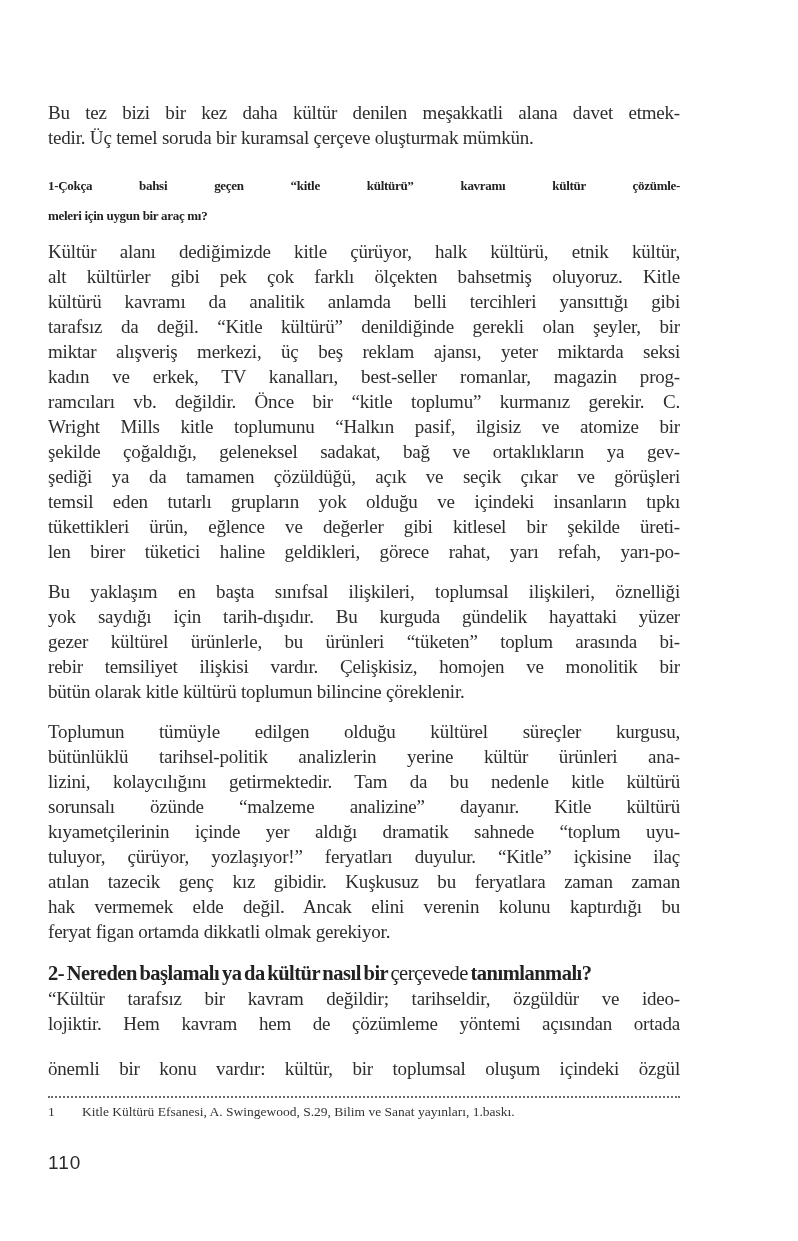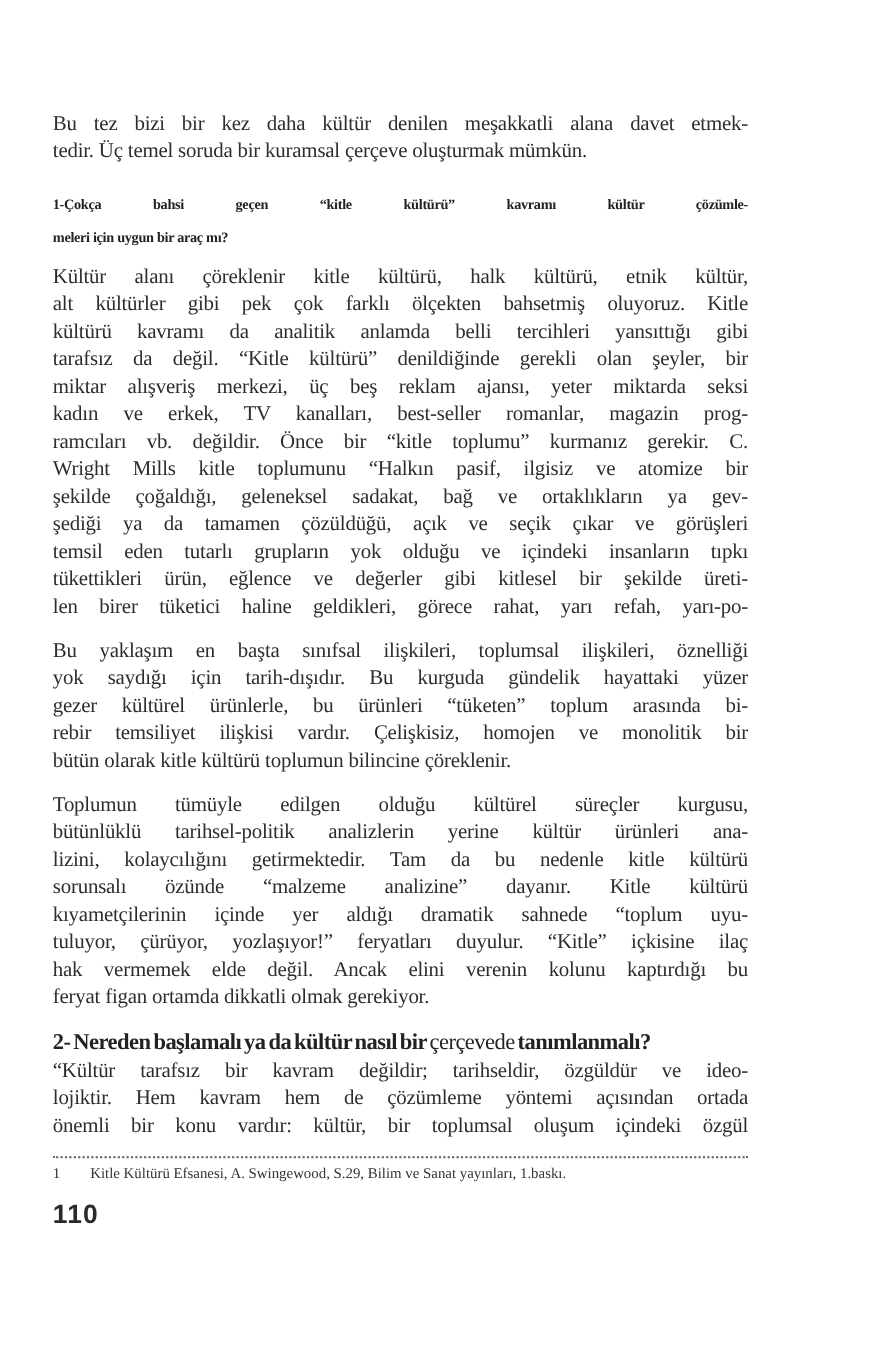--- a/index.html
+++ b/index.html
@@ -28,20 +28,21 @@
   .line {
     text-align: justify;
     text-align-last: justify;
   }
   .line.last-line {
     text-align-last: left;
   }
   
   .justify-all .line.last-line {
     text-align-last: justify;
+    margin-top: 20px;
   }
   .heading {
     font-size: 13px;
     font-weight: bold;
     line-height: 30px;
     letter-spacing: -0.3px;
     color: #222222;
     margin: 21px 0 8px 0;
   }
   .heading2 {
@@ -68,45 +69,45 @@
     color: #333333;
   }
   .fn-num {
     width: 34px;
     flex: 0 0 34px;
   }
   .fn-text {
     flex: 1;
   }
   .page-number {
-    margin-top: 16px;
+    margin-top: 32px;
     font-family: "Liberation Sans", sans-serif;
-    font-weight: bold;
-    font-size: 24px;
+    font-weight: normal;
+    font-size: 19px;
     letter-spacing: 1px;
     color: #2a2a2a;
   }
 </style>
 </head>
 <body>
 
 <div class="book-page">
 
   <div class="body-par">
       <div class="line">Bu tez bizi bir kez daha kültür denilen meşakkatli alana davet etmek-</div>
       <div class="line last-line">tedir. Üç temel soruda bir kuramsal çerçeve oluşturmak mümkün.</div>
     </div>
 
   <div class="heading">
       <div class="line">1-Çokça bahsi geçen “kitle kültürü” kavramı kültür çözümle-</div>
       <div class="line last-line">meleri için uygun bir araç mı?</div>
     </div>
 
   <div class="body-par">
-      <div class="line">Kültür alanı çöreklenir kitle kültürü, halk kültürü, etnik kültür,</div>
+      <div class="line">Kültür alanı dediğimizde kitle çürüyor, halk kültürü, etnik kültür,</div>
       <div class="line">alt kültürler gibi pek çok farklı ölçekten bahsetmiş oluyoruz. Kitle</div>
       <div class="line">kültürü kavramı da analitik anlamda belli tercihleri yansıttığı gibi</div>
       <div class="line">tarafsız da değil. “Kitle kültürü” denildiğinde gerekli olan şeyler, bir</div>
       <div class="line">miktar alışveriş merkezi, üç beş reklam ajansı, yeter miktarda seksi</div>
       <div class="line">kadın ve erkek, TV kanalları, best-seller romanlar, magazin prog-</div>
       <div class="line">ramcıları vb. değildir. Önce bir “kitle toplumu” kurmanız gerekir. C.</div>
       <div class="line">Wright Mills kitle toplumunu “Halkın pasif, ilgisiz ve atomize bir</div>
       <div class="line">şekilde çoğaldığı, geleneksel sadakat, bağ ve ortaklıkların ya gev-</div>
       <div class="line">şediği ya da tamamen çözüldüğü, açık ve seçik çıkar ve görüşleri</div>
       <div class="line">temsil eden tutarlı grupların yok olduğu ve içindeki insanların tıpkı</div>
@@ -122,20 +123,21 @@
       <div class="line last-line">bütün olarak kitle kültürü toplumun bilincine çöreklenir.</div>
     </div>
 
   <div class="body-par">
       <div class="line">Toplumun tümüyle edilgen olduğu kültürel süreçler kurgusu,</div>
       <div class="line">bütünlüklü tarihsel-politik analizlerin yerine kültür ürünleri ana-</div>
       <div class="line">lizini, kolaycılığını getirmektedir. Tam da bu nedenle kitle kültürü</div>
       <div class="line">sorunsalı özünde “malzeme analizine” dayanır. Kitle kültürü</div>
       <div class="line">kıyametçilerinin içinde yer aldığı dramatik sahnede “toplum uyu-</div>
       <div class="line">tuluyor, çürüyor, yozlaşıyor!” feryatları duyulur. “Kitle” içkisine ilaç</div>
+      <div class="line">atılan tazecik genç kız gibidir. Kuşkusuz bu feryatlara zaman zaman</div>
       <div class="line">hak vermemek elde değil. Ancak elini verenin kolunu kaptırdığı bu</div>
       <div class="line last-line">feryat figan ortamda dikkatli olmak gerekiyor.</div>
     </div>
 
   <div class="heading2">
     <span>2- Nereden başlamalı ya da kültür nasıl bir </span><span class="regular">çerçevede </span><span>tanımlanmalı?</span>
   </div>
 
   <div class="body-par justify-all">
       <div class="line">“Kültür tarafsız bir kavram değildir; tarihseldir, özgüldür ve ideo-</div>

